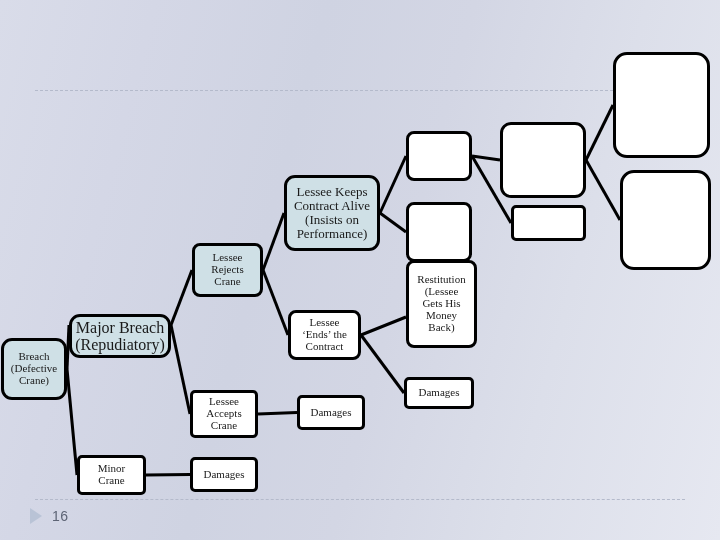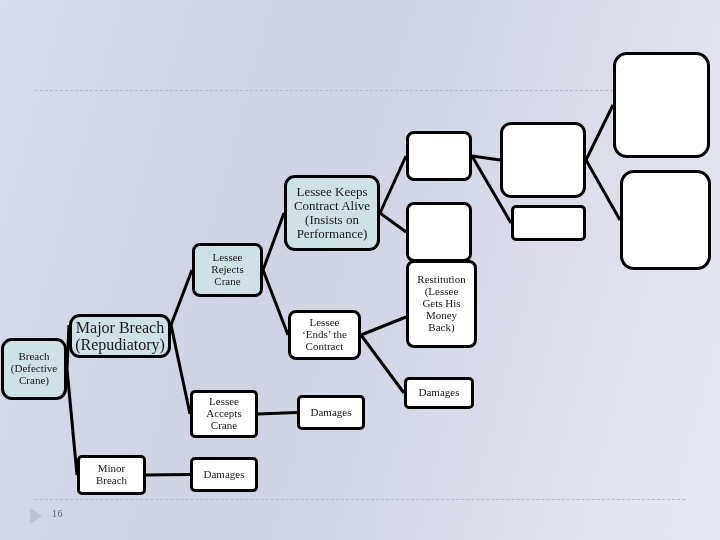--- a/index.html
+++ b/index.html
@@ -38,22 +38,22 @@
   .footer-tri {
     position: absolute;
     width: 0;
     height: 0;
     border-top: 8px solid transparent;
     border-bottom: 8px solid transparent;
     border-left: 12px solid #b9c3d6;
   }
   .footer-num {
     position: absolute;
-    font-family: Liberation Serif, serif;
-    font-size: 10px;
+    font-family: Liberation Sans, sans-serif;
+    font-size: 14px;
     color: #5d6475;
     letter-spacing: 0.5px;
   }
 
   
   #wires {
     position: absolute;
     left: 0;
     top: 0;
     width: 720px;
@@ -119,21 +119,21 @@
         <span class="label">Breach
 (Defective
 Crane)</span>
       </div>
       <div class="node r-md shaded" style="left: 69px; top: 294px; width: 102px; height: 44px; font-size: 16px; margin-top: 20px;">
         <span class="label">Major Breach
 (Repudiatory)</span>
       </div>
       <div class="node sq" style="left: 77px; top: 455px; width: 69px; height: 40px; font-size: 11px;">
         <span class="label">Minor
-Breach</span>
+Crane</span>
       </div>
       <div class="node r-sm shaded" style="left: 192px; top: 243px; width: 71px; height: 54px; font-size: 11px;">
         <span class="label">Lessee
 Rejects
 Crane</span>
       </div>
       <div class="node sq" style="left: 190px; top: 390px; width: 68px; height: 48px; font-size: 11px;">
         <span class="label">Lessee
 Accepts
 Crane</span>

